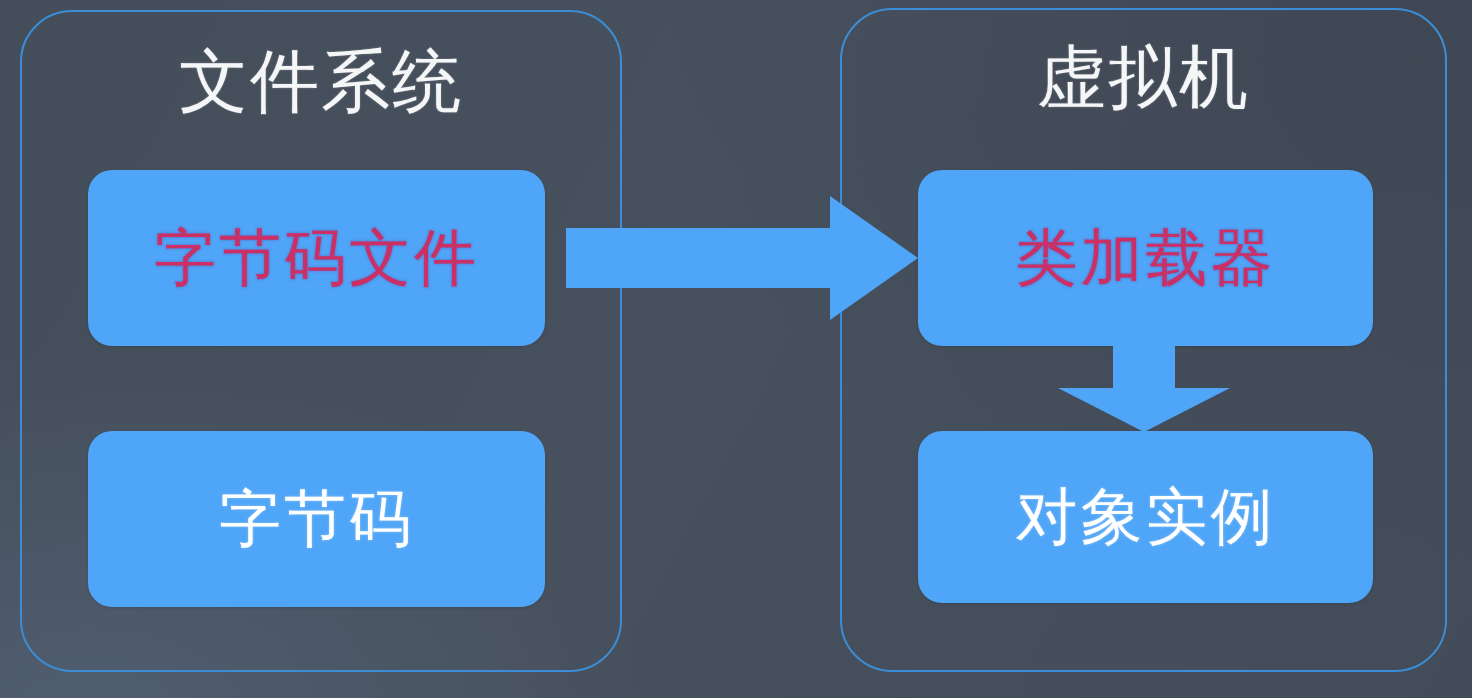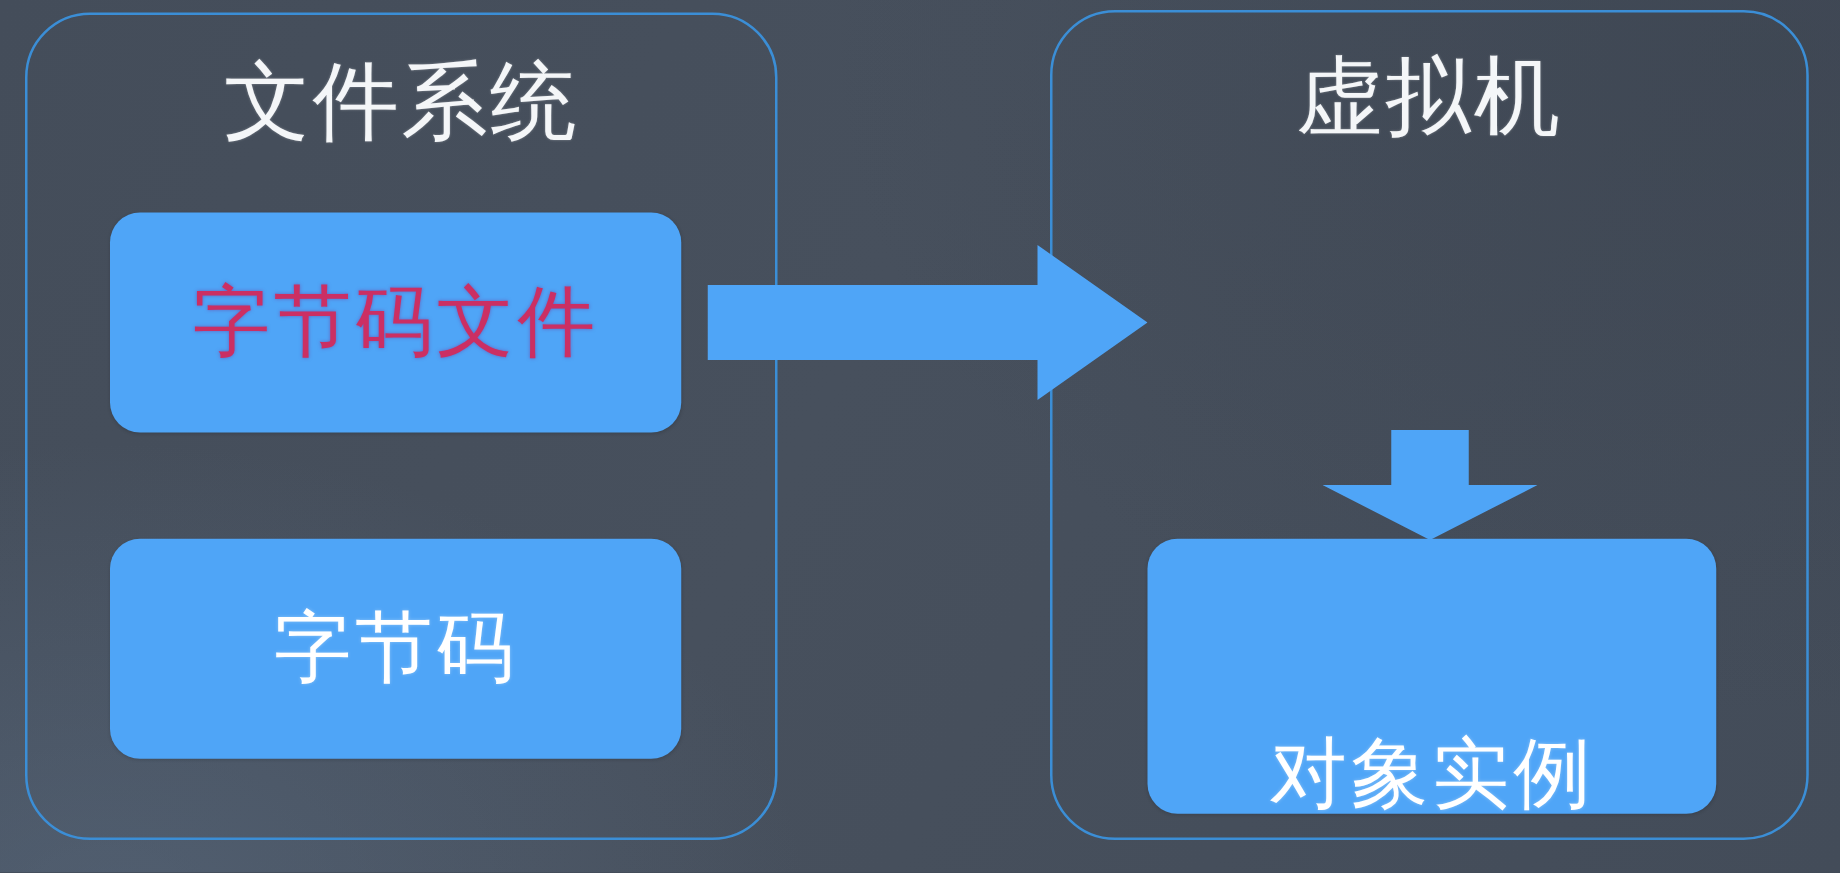--- a/index.html
+++ b/index.html
@@ -68,21 +68,21 @@
     text-shadow: 0 0 3px rgba(126,40,140,0.55);
   }
   .label-white {
     color: #ffffff;
     text-shadow: 0 0 3px rgba(255,255,255,0.35);
   }
 
   #node-bytecode-file { left: 88px;  top: 170px; width: 457px; height: 176px; }
   #node-bytecode      { left: 88px;  top: 431px; width: 457px; height: 176px; justify-content: center; }
   #node-classloader   { left: 918px; top: 170px; width: 455px; height: 176px; }
-  #node-object-instance { left: 918px; top: 431px; width: 455px; height: 220px; align-items: flex-end; }
+  #node-object-instance { left: 918px; top: 431px; width: 455px; height: 172px; }
 
   
   .arrow {
     position: absolute;
     pointer-events: none;
   }
   #arrow-file-to-loader { left: 566px; top: 196px; width: 352px; height: 124px; }
   #arrow-loader-to-instance { left: 1058px; top: 344px; width: 172px; height: 88px; }
 </style>
 </head>
@@ -99,20 +99,23 @@
   </div>
 
   <div class="node" id="node-bytecode">
     <span class="node-label label-white">字节码</span>
   </div>
 
   <div class="panel" id="panel-vm">
     <div class="panel-title">虚拟机</div>
   </div>
 
+  <div class="node" id="node-classloader">
+    <span class="node-label label-crimson">类加载器</span>
+  </div>
 
   <div class="node" id="node-object-instance">
     <span class="node-label label-white">对象实例</span>
   </div>
 
   <svg class="arrow" id="arrow-file-to-loader" viewBox="0 0 352 124" width="352" height="124">
     <polygon points="0,32 264,32 264,0 352,62 264,124 264,92 0,92" fill="#4fa5f7"></polygon>
   </svg>
 
   <svg class="arrow" id="arrow-loader-to-instance" viewBox="0 0 172 88" width="172" height="88">

